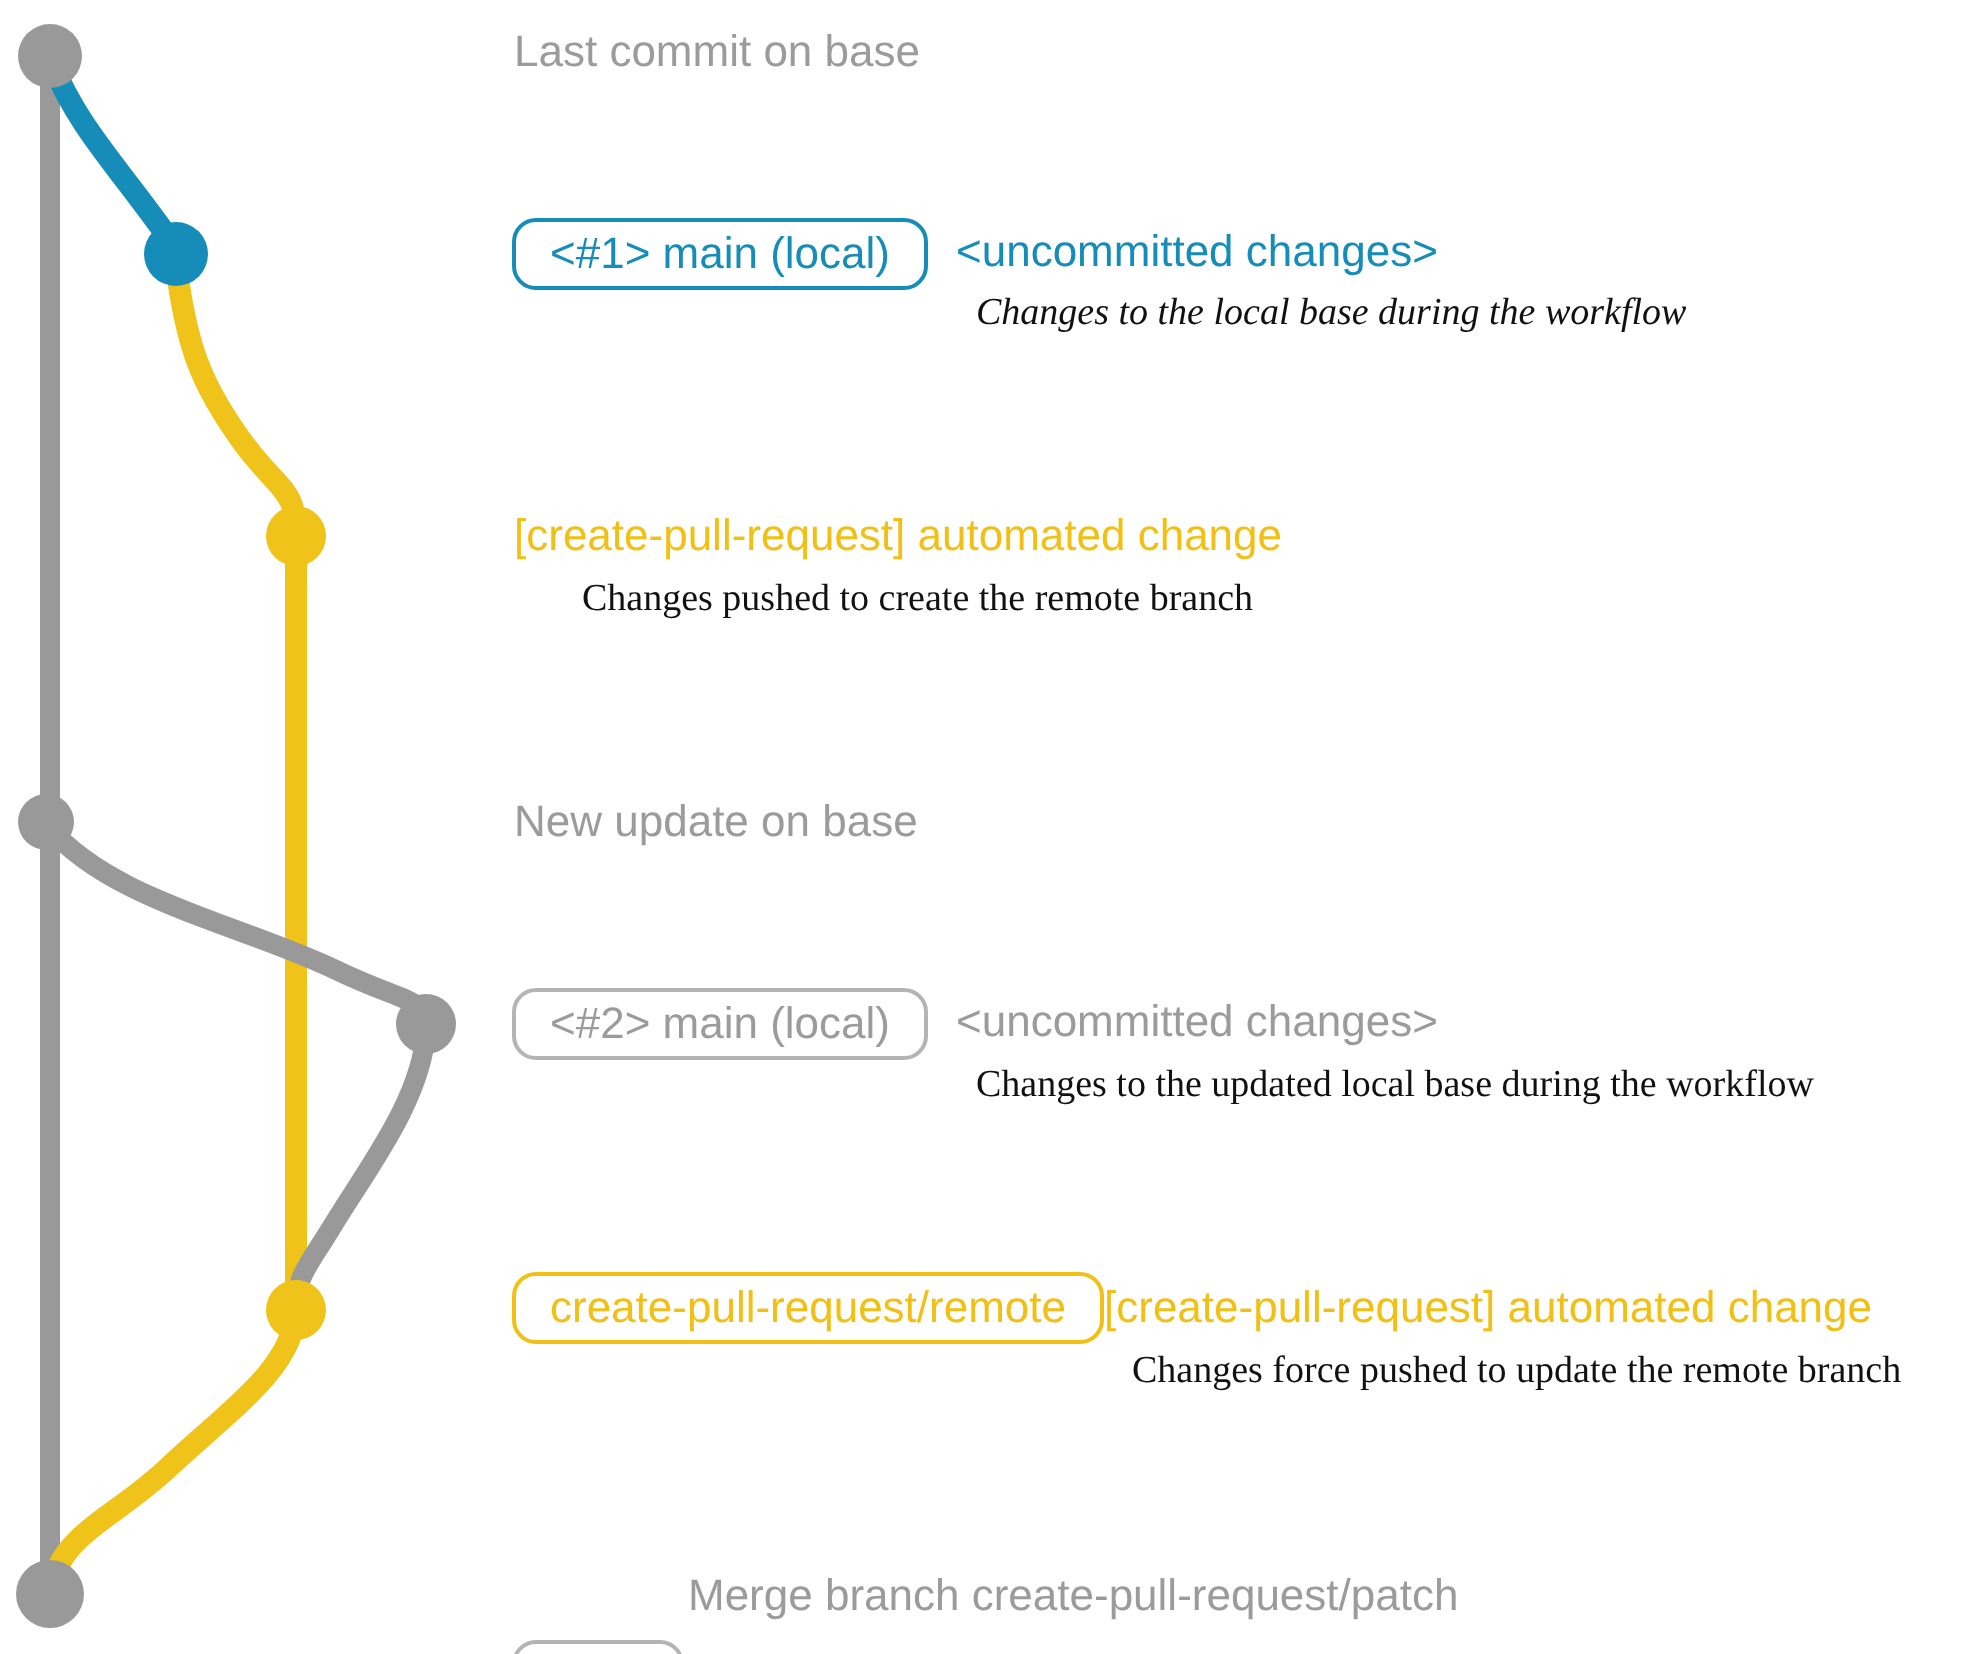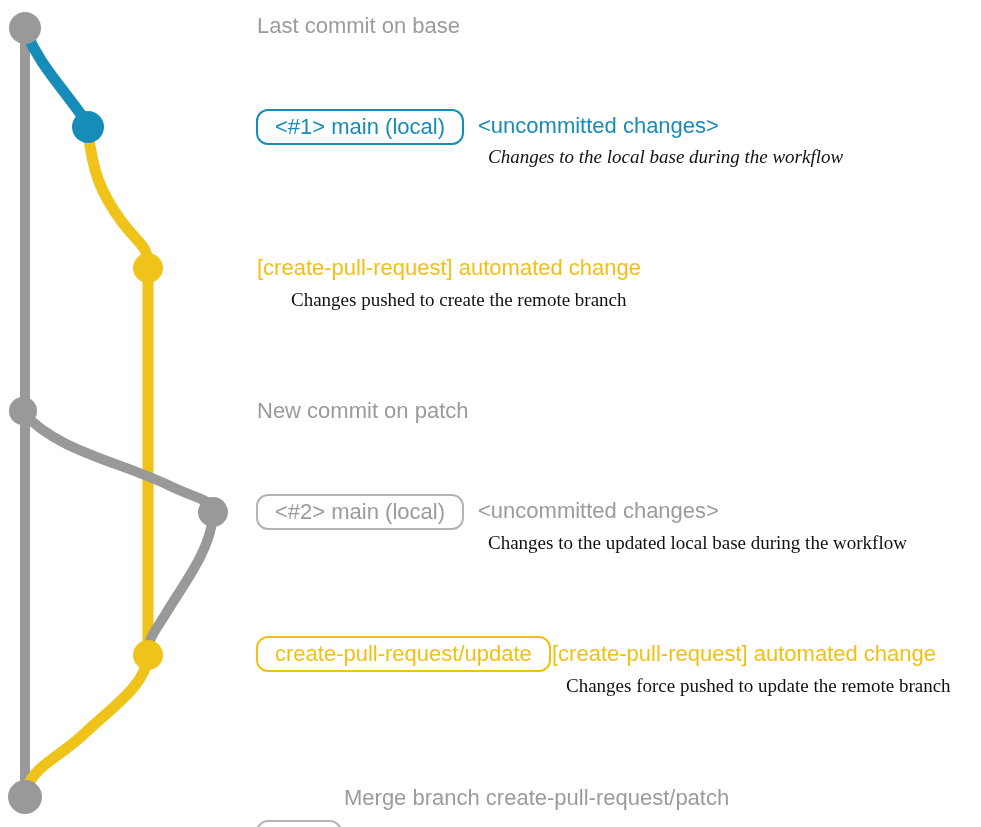--- a/index.html
+++ b/index.html
@@ -82,26 +82,26 @@
 
   <div class="label gray" style="left:257px;top:13px;">Last commit on base</div>
 
   <div class="branch-box teal" style="left:256px;top:109px;">&lt;#1&gt; main (local)</div>
   <div class="label teal" style="left:478px;top:113px;">&lt;uncommitted changes&gt;</div>
   <div class="caption" style="left:488px;top:146px;font-style:italic;">Changes to the local base during the workflow</div>
 
   <div class="label gold" style="left:257px;top:255px;">[create-pull-request] automated change</div>
   <div class="caption" style="left:270px;top:289px;margin-left:21px;">Changes pushed to create the remote branch</div>
 
-  <div class="label gray" style="left:257px;top:398px;">New commit on patch</div>
+  <div class="label gray" style="left:257px;top:398px;">New update on base</div>
 
   <div class="branch-box gray" style="left:256px;top:494px;">&lt;#2&gt; main (local)</div>
   <div class="label gray" style="left:478px;top:498px;">&lt;uncommitted changes&gt;</div>
   <div class="caption" style="left:488px;top:532px;">Changes to the updated local base during the workflow</div>
 
-  <div class="branch-box gold" style="left:256px;top:636px;">create-pull-request/update</div>
+  <div class="branch-box gold" style="left:256px;top:636px;">create-pull-request/remote</div>
   <div class="label gold" style="left:552px;top:641px;">[create-pull-request] automated change</div>
   <div class="caption" style="left:566px;top:675px;">Changes force pushed to update the remote branch</div>
 
   <div class="branch-box gray" style="left:256px;top:780px;margin-top:40px;">main</div>
   <div class="label gray" style="left:344px;top:785px;">Merge branch create-pull-request/patch</div>
 
 </div>
 
 </body></html>

